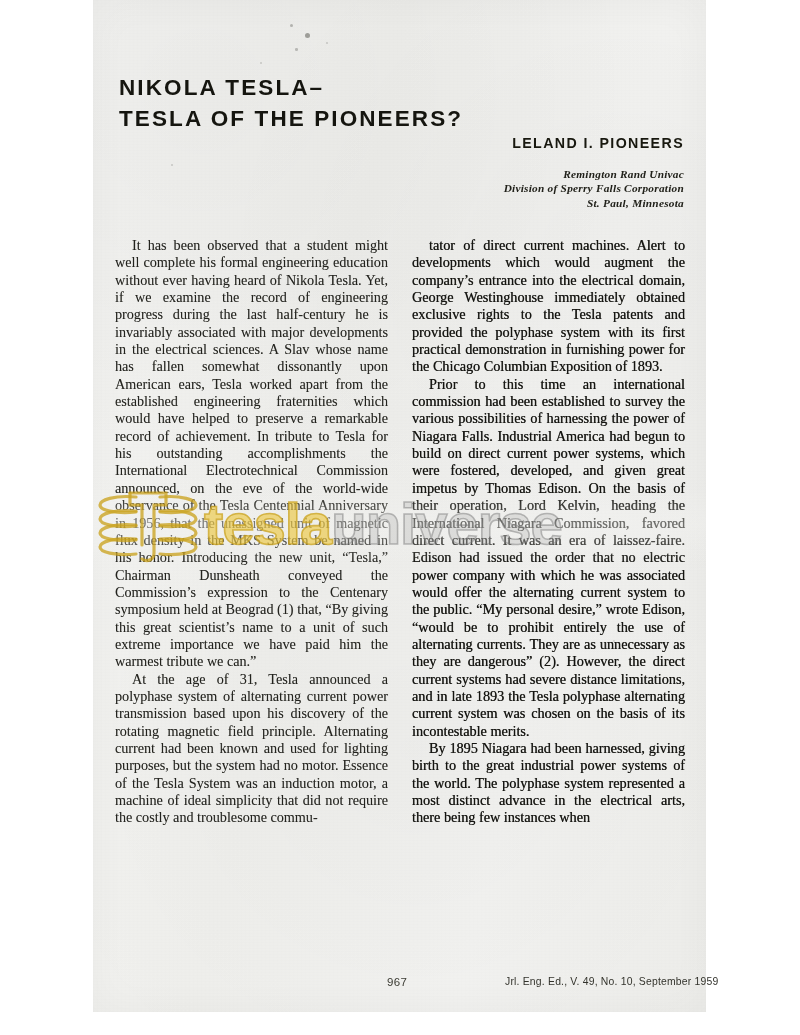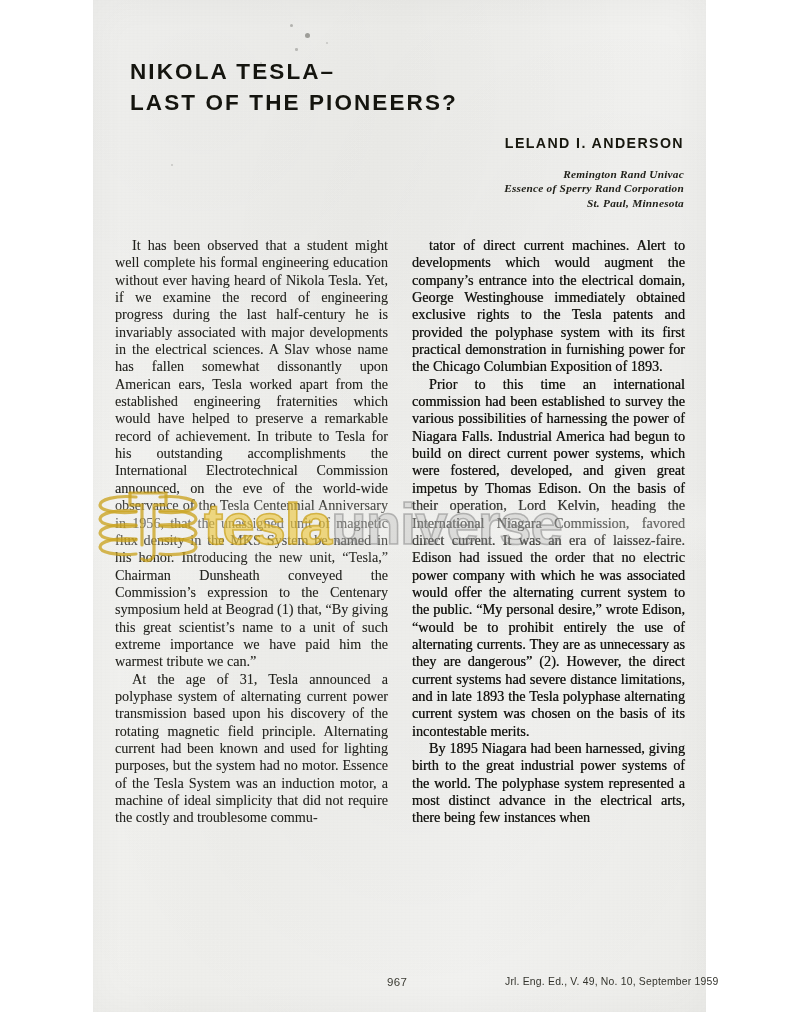--- a/index.html
+++ b/index.html
@@ -51,23 +51,22 @@
     position: absolute;
     background: #6d6d68;
     border-radius: 50%;
     pointer-events: none;
   }
 
   
   .headline {
     position: absolute;
     left: 26px;
-    top: 56px;
+    top: 72px;
     width: 540px;
-    margin-left: 11px;
   }
   .headline-line {
     font-family: "Liberation Sans", sans-serif;
     font-weight: 700;
     font-size: 22.5px;
     letter-spacing: 2.1px;
     color: #15150f;
     line-height: 31px;
     white-space: nowrap;
   }
@@ -213,28 +212,28 @@
     <div class="speck" style="left:197px; top:24px; width:3px; height:3px; opacity:.45;"></div>
     <div class="speck" style="left:212px; top:33px; width:5px; height:5px; opacity:.62;"></div>
     <div class="speck" style="left:202px; top:48px; width:2.5px; height:2.5px; opacity:.4;"></div>
     <div class="speck" style="left:233px; top:42px; width:2px; height:2px; opacity:.3;"></div>
     <div class="speck" style="left:167px; top:62px; width:2px; height:2px; opacity:.28;"></div>
     <div class="speck" style="left:78px; top:164px; width:2px; height:2px; opacity:.3;"></div>
     <div class="speck" style="left:520px; top:640px; width:2px; height:2px; opacity:.25;"></div>
 
     <div class="headline">
       <div class="headline-line">NIKOLA TESLA–</div>
-      <div class="headline-line">LAST OF THE PIONEERS?</div>
+      <div class="headline-line">TESLA OF THE PIONEERS?</div>
     </div>
 
     <div class="byline">
-      <div class="byline-name">LELAND I. ANDERSON</div>
+      <div class="byline-name">LELAND I. PIONEERS</div>
       <div class="byline-affil">
         <div>Remington Rand Univac</div>
-        <div>Essence of Sperry Rand Corporation</div>
+        <div>Division of Sperry Falls Corporation</div>
         <div>St. Paul, Minnesota</div>
       </div>
     </div>
 
     <div class="columns">
       <div class="col col-left">
         <p>It has been observed that a student might well complete his formal engineering education without ever having heard of Nikola Tesla. Yet, if we examine the record of engineering progress during the last half-century he is invariably associated with major developments in the electrical sciences. A Slav whose name has fallen somewhat dissonantly upon American ears, Tesla worked apart from the established engineering fraternities which would have helped to preserve a remarkable record of achievement. In tribute to Tesla for his outstanding accomplishments the International Electrotechnical Commission announced, on the eve of the world-wide observance of the Tesla Centennial Anniversary in 1956, that the unassigned unit of magnetic flux density in the MKS System be named in his honor. Introducing the new unit, “Tesla,” Chairman Dunsheath conveyed the Commission’s expression to the Centenary symposium held at Beograd (1) that, “By giving this great scientist’s name to a unit of such extreme importance we have paid him the warmest tribute we can.”</p>
         <p>At the age of 31, Tesla announced a polyphase system of alternating current power transmission based upon his discovery of the rotating magnetic field principle. Alternating current had been known and used for lighting purposes, but the system had no motor. Essence of the Tesla System was an induction motor, a machine of ideal simplicity that did not require the costly and troublesome commu-</p>
       </div>
       <div class="col col-right">

